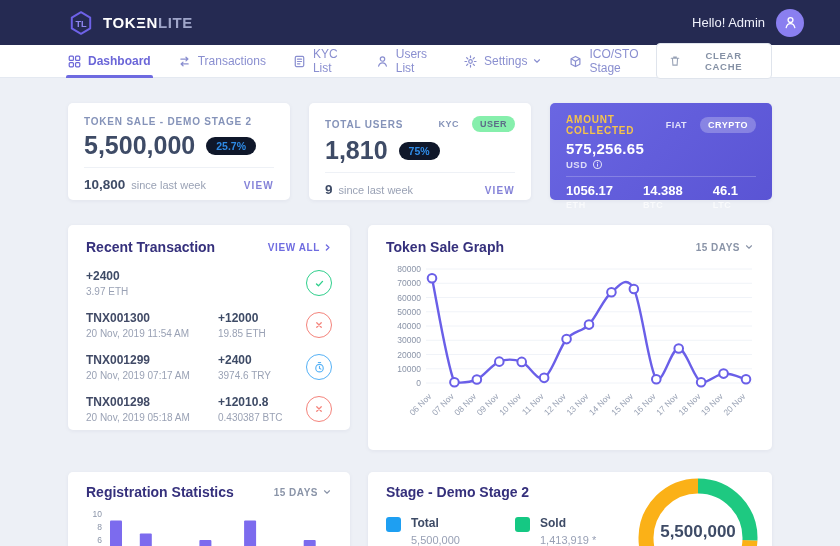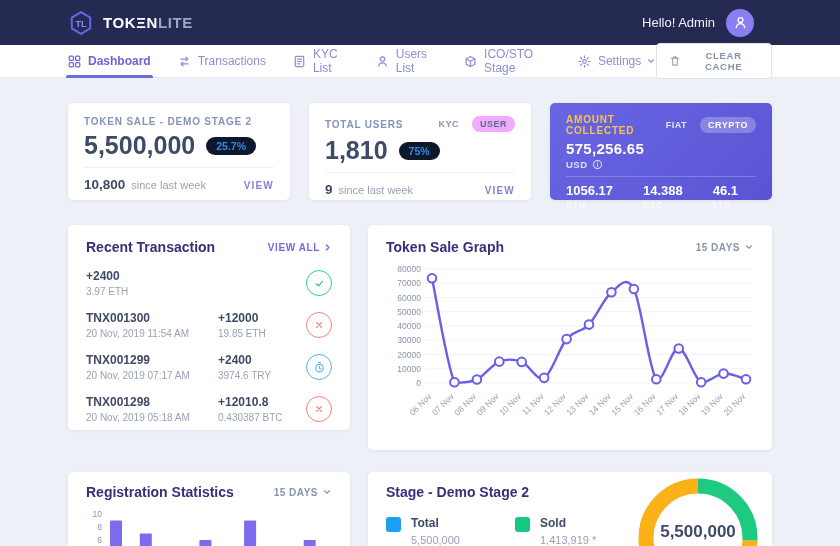--- a/index.html
+++ b/index.html
@@ -2,21 +2,21 @@
 <html><head>
 <meta charset="utf-8">
 <style>
   * { margin:0; padding:0; box-sizing:border-box; }
   html,body { width:840px; height:546px; overflow:hidden; }
   body { font-family:"Liberation Sans",sans-serif; background:#edf0f6; color:#3e4b66; }
   svg text { font-family:"Liberation Sans",sans-serif; }
 
   
   .topbar { height:45px; background:#252a52; display:flex; align-items:center;
-            justify-content:space-between; padding:0 86px 0 68px; }
+            justify-content:space-between; padding:0 36px 0 68px; }
   .brand { display:flex; align-items:center; gap:9px; cursor:pointer; }
   .brand-text { font-size:15px; font-weight:700; color:#fff; letter-spacing:.6px; }
   .brand-text .lite { color:#9fa5c9; }
   .user { display:flex; align-items:center; gap:11px; color:#eef0fa; font-size:13px; }
   .avatar { width:28px; height:28px; border-radius:50%; background:#8a7ff0;
             display:flex; align-items:center; justify-content:center; cursor:pointer; }
 
   
   .menubar { height:33px; background:#fff; border-bottom:1px solid #e4e9f1;
              display:flex; justify-content:space-between; padding:0 68px; }
@@ -38,21 +38,21 @@
   .panel, .card { background:#fff; border-radius:5px; box-shadow:0 1px 4px rgba(28,39,90,.06); }
 
   
   .cards-row { display:flex; gap:19px; }
   .card { width:262px; height:97px; padding:13px 16px 0; }
   .card-head { display:flex; justify-content:space-between; align-items:center; }
   .card-title { font-size:10px; font-weight:700; color:#8593b9; letter-spacing:.8px; }
   .mini-tabs { display:flex; align-items:center; gap:5px; }
   .mini-tab { font-size:9px; font-weight:700; letter-spacing:.5px; color:#8593b9;
               padding:3px 8px; border-radius:9px; cursor:pointer; }
-  .mini-tab.active { background:#f0abfc; color:#5d6b88; }
+  .mini-tab.active { background:#86efac; color:#5d6b88; }
   .card-value-row { display:flex; align-items:center; gap:11px; margin-top:4px; }
   .card-value { font-size:25px; font-weight:700; color:#3e4b66; }
   .badge { background:#0f172a; color:#2f8be6; font-size:10.5px; font-weight:700;
            padding:3px 10px; border-radius:10px; }
   .card-foot { display:flex; align-items:baseline; gap:6px; margin-top:7px;
                border-top:1px solid #eef1f6; padding-top:9px; font-size:11px; color:#9aa2b5; }
   .delta { font-size:13.5px; font-weight:700; color:#3e4b66; }
   .view-link { margin-left:auto; font-size:10px; font-weight:700; letter-spacing:1.2px;
                color:#8583d8; cursor:pointer; text-decoration:none; }
 
@@ -173,40 +173,40 @@
         <span class="nav-ico">
           <svg viewBox="0 0 16 16" width="13" height="13" fill="none" stroke="currentColor" stroke-width="1.5" stroke-linecap="round">
             <circle cx="8" cy="5" r="2.7"></circle>
             <path d="M3.2 13.8c.6-2.7 2.4-4.2 4.8-4.2s4.2 1.5 4.8 4.2"></path>
           </svg>
         </span>
         <span class="nav-label">Users List</span>
       </a>
       <a class="nav-item">
         <span class="nav-ico">
-          <svg viewBox="0 0 16 16" width="13" height="13" fill="none" stroke="currentColor" stroke-width="1.5" stroke-linejoin="round">
-            <path d="M8 1.8l5.4 2.9v6.6L8 14.2l-5.4-2.9V4.7z"></path>
-            <path d="M2.6 4.7L8 7.7l5.4-3M8 7.7v6.5"></path>
-          </svg>
-        </span>
-        <span class="nav-label">ICO/STO Stage</span>
-      </a>
-      <a class="nav-item">
-        <span class="nav-ico">
           <svg viewBox="0 0 16 16" width="13" height="13" fill="none" stroke="currentColor" stroke-width="1.5" stroke-linecap="round">
             <circle cx="8" cy="8" r="2.2"></circle>
             <path d="M8 1.2v2M8 12.8v2M1.2 8h2M12.8 8h2M3.2 3.2l1.4 1.4M11.4 11.4l1.4 1.4M12.8 3.2l-1.4 1.4M4.6 11.4l-1.4 1.4"></path>
           </svg>
         </span>
         <span class="nav-label">Settings</span>
         <span class="nav-chev">
           <svg viewBox="0 0 16 16" width="10" height="10" fill="none" stroke="currentColor" stroke-width="1.8" stroke-linecap="round" stroke-linejoin="round">
             <path d="M4 6l4 4 4-4"></path>
           </svg>
         </span>
+      </a>
+      <a class="nav-item">
+        <span class="nav-ico">
+          <svg viewBox="0 0 16 16" width="13" height="13" fill="none" stroke="currentColor" stroke-width="1.5" stroke-linejoin="round">
+            <path d="M8 1.8l5.4 2.9v6.6L8 14.2l-5.4-2.9V4.7z"></path>
+            <path d="M2.6 4.7L8 7.7l5.4-3M8 7.7v6.5"></path>
+          </svg>
+        </span>
+        <span class="nav-label">ICO/STO Stage</span>
       </a>
     </div>
   <button class="clear-cache">
     <span style="display:flex">
       <svg viewBox="0 0 16 16" width="12" height="12" fill="none" stroke="#97a1b5" stroke-width="1.4" stroke-linecap="round">
         <path d="M3 4.3h10M6.3 4.3V2.8h3.4v1.5M4.6 4.3l.6 9.2h5.6l.6-9.2"></path>
       </svg>
     </span>
     <span>CLEAR CACHE</span>
   </button>

